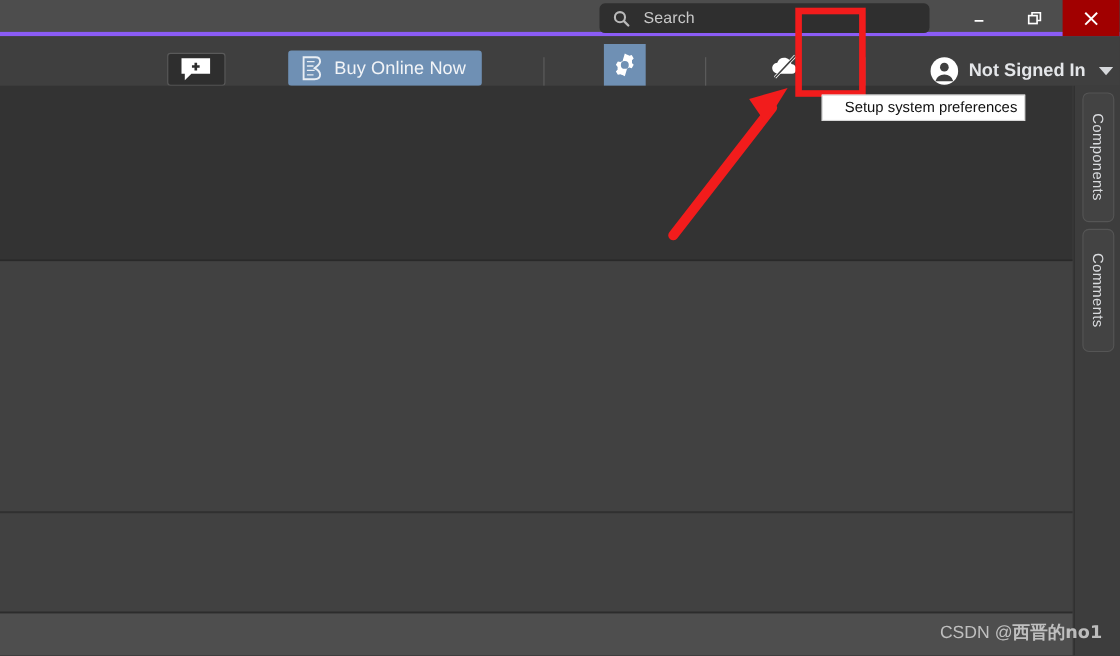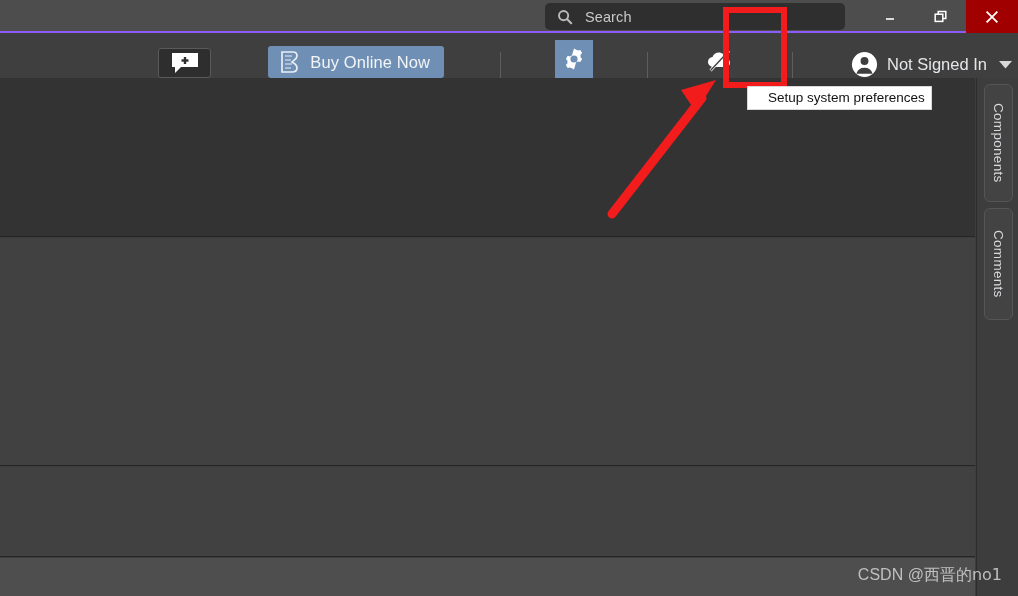--- a/index.html
+++ b/index.html
@@ -17,21 +17,21 @@
     background: #3d3d3d;
     overflow: hidden;
   }
 
   
   .titlebar {
     position: absolute;
     left: 0; top: 0;
     width: 1018px; height: 33px;
     background: #4d4d4d;
-    border-bottom: 2px solid #8b5cf6;
+    border-bottom: 4px solid #8b5cf6;
   }
   .search-box {
     position: absolute;
     left: 545px; top: 3px;
     width: 300px; height: 27px;
     background: #2f2f2f;
     border-radius: 5px;
     display: flex;
     align-items: center;
     padding-left: 12px;
@@ -104,20 +104,21 @@
     background: #6f90b4;
     display: flex; align-items: center; justify-content: center;
   }
   .cloud-btn {
     width: 36px; height: 34px;
     display: flex; align-items: center; justify-content: center;
   }
   .account {
     display: flex; align-items: center;
     margin-left: 4px;
+    font-weight: bold;
   }
   .avatar { width: 27px; height: 27px; flex: 0 0 27px; }
   .account-label {
     margin-left: 9px;
     color: #e4e6e9;
     font-size: 16.5px;
   }
   .chev { margin-left: 12px; width: 13px; height: 9px; }
 
   
@@ -202,21 +203,21 @@
     white-space: nowrap;
   }
   .watermark {
     position: absolute;
     right: 16px; top: 565px;
     color: #cfcfcf;
     font-size: 16px;
     opacity: .88;
     white-space: nowrap;
   }
-  .wm-cjk { font-family: "DejaVu Sans", sans-serif; }
+  .wm-cjk { font-family: "DejaVu Sans", sans-serif; font-weight: bold; }
 </style>
 </head>
 <body>
 
 <div id="app">
 
   <div class="titlebar">
 
     <div class="search-box">
       <svg class="search-icon" viewBox="0 0 16 16">

